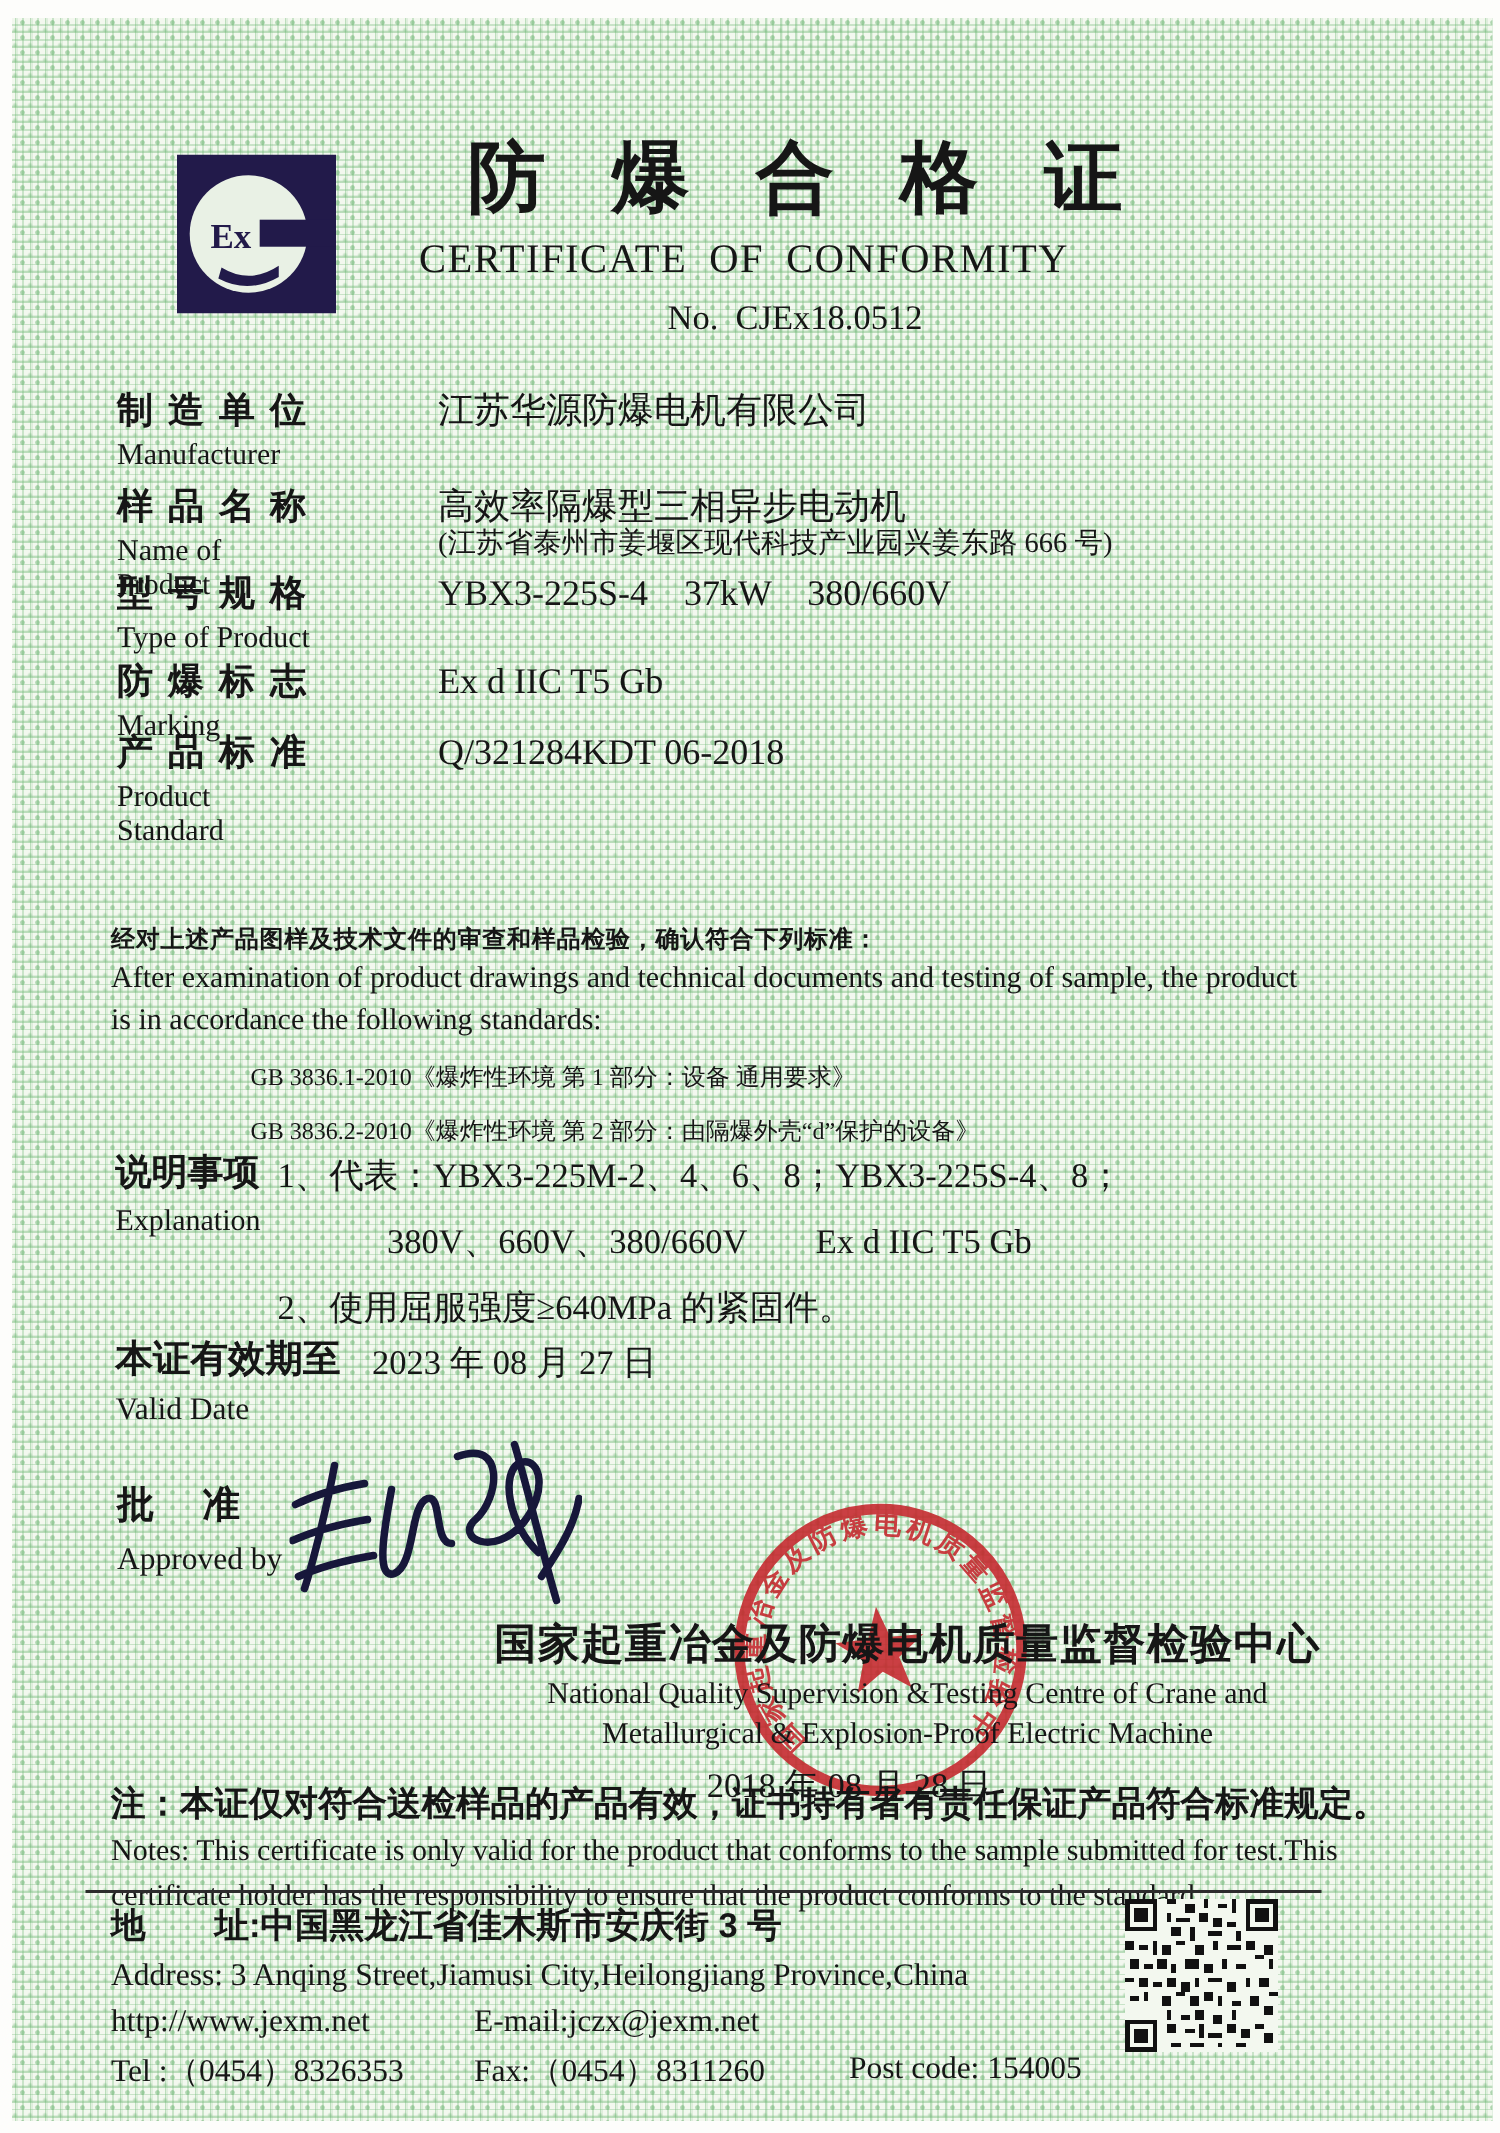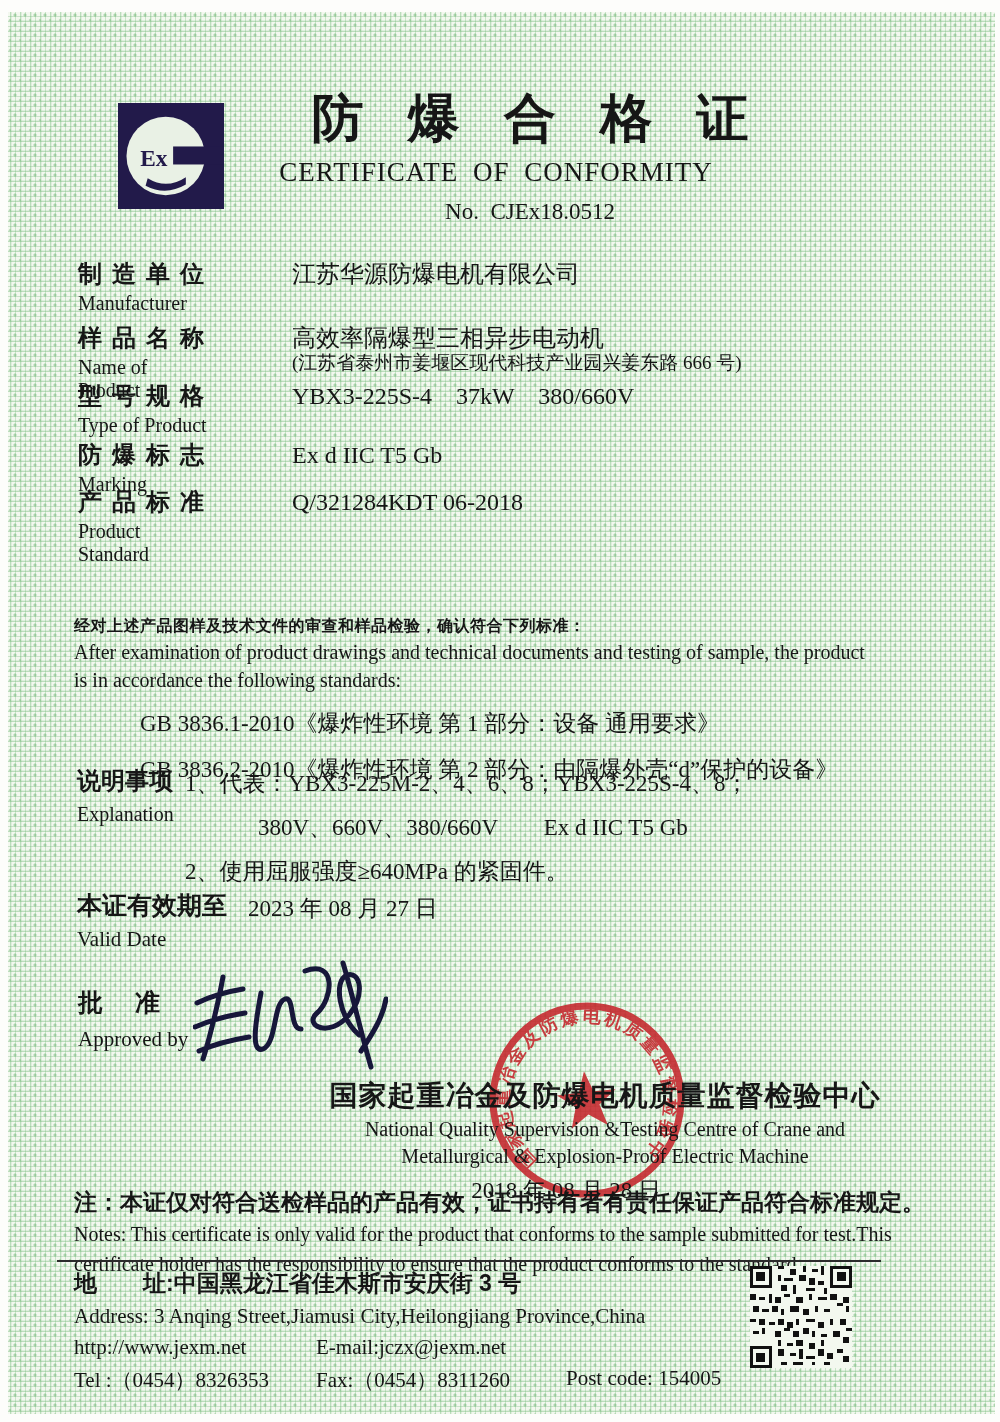--- a/index.html
+++ b/index.html
@@ -46,21 +46,21 @@
   .flabel{width:132px;flex:none;}
   .flabel .zh{font-size:24px;text-align:justify;text-align-last:justify;width:126px;line-height:1.15;}
   .flabel .en{font-size:20px;margin-top:4px;font-weight:normal;}
   .fvalue{margin-left:82px;font-size:24px;line-height:1.2;}
   .fvalue .sub{font-size:19px;margin-top:6px;}
 
   
   .standards{left:74px;top:616px;width:880px;z-index:2;}
   .standards .icn{font-size:16px;letter-spacing:.5px;}
   .standards .ien{font-size:20px;line-height:1.25;margin-top:3px;font-weight:normal;}
-  .gbitem{font-size:23px;margin-left:66px;margin-top:15px;}
+  .gbitem{font-size:16px;margin-left:93px;margin-top:15px;}
 
   
   .expl-label{left:77px;top:765px;z-index:2;}
   .expl-label .zh{font-size:24px;}
   .expl-label .en{font-size:20px;margin-top:6px;}
   .expl-1{left:185px;top:768px;font-size:23px;z-index:2;}
   .expl-2{left:258px;top:812px;font-size:23px;z-index:2;}
   .expl-3{left:185px;top:856px;font-size:23px;z-index:2;}
 
   

